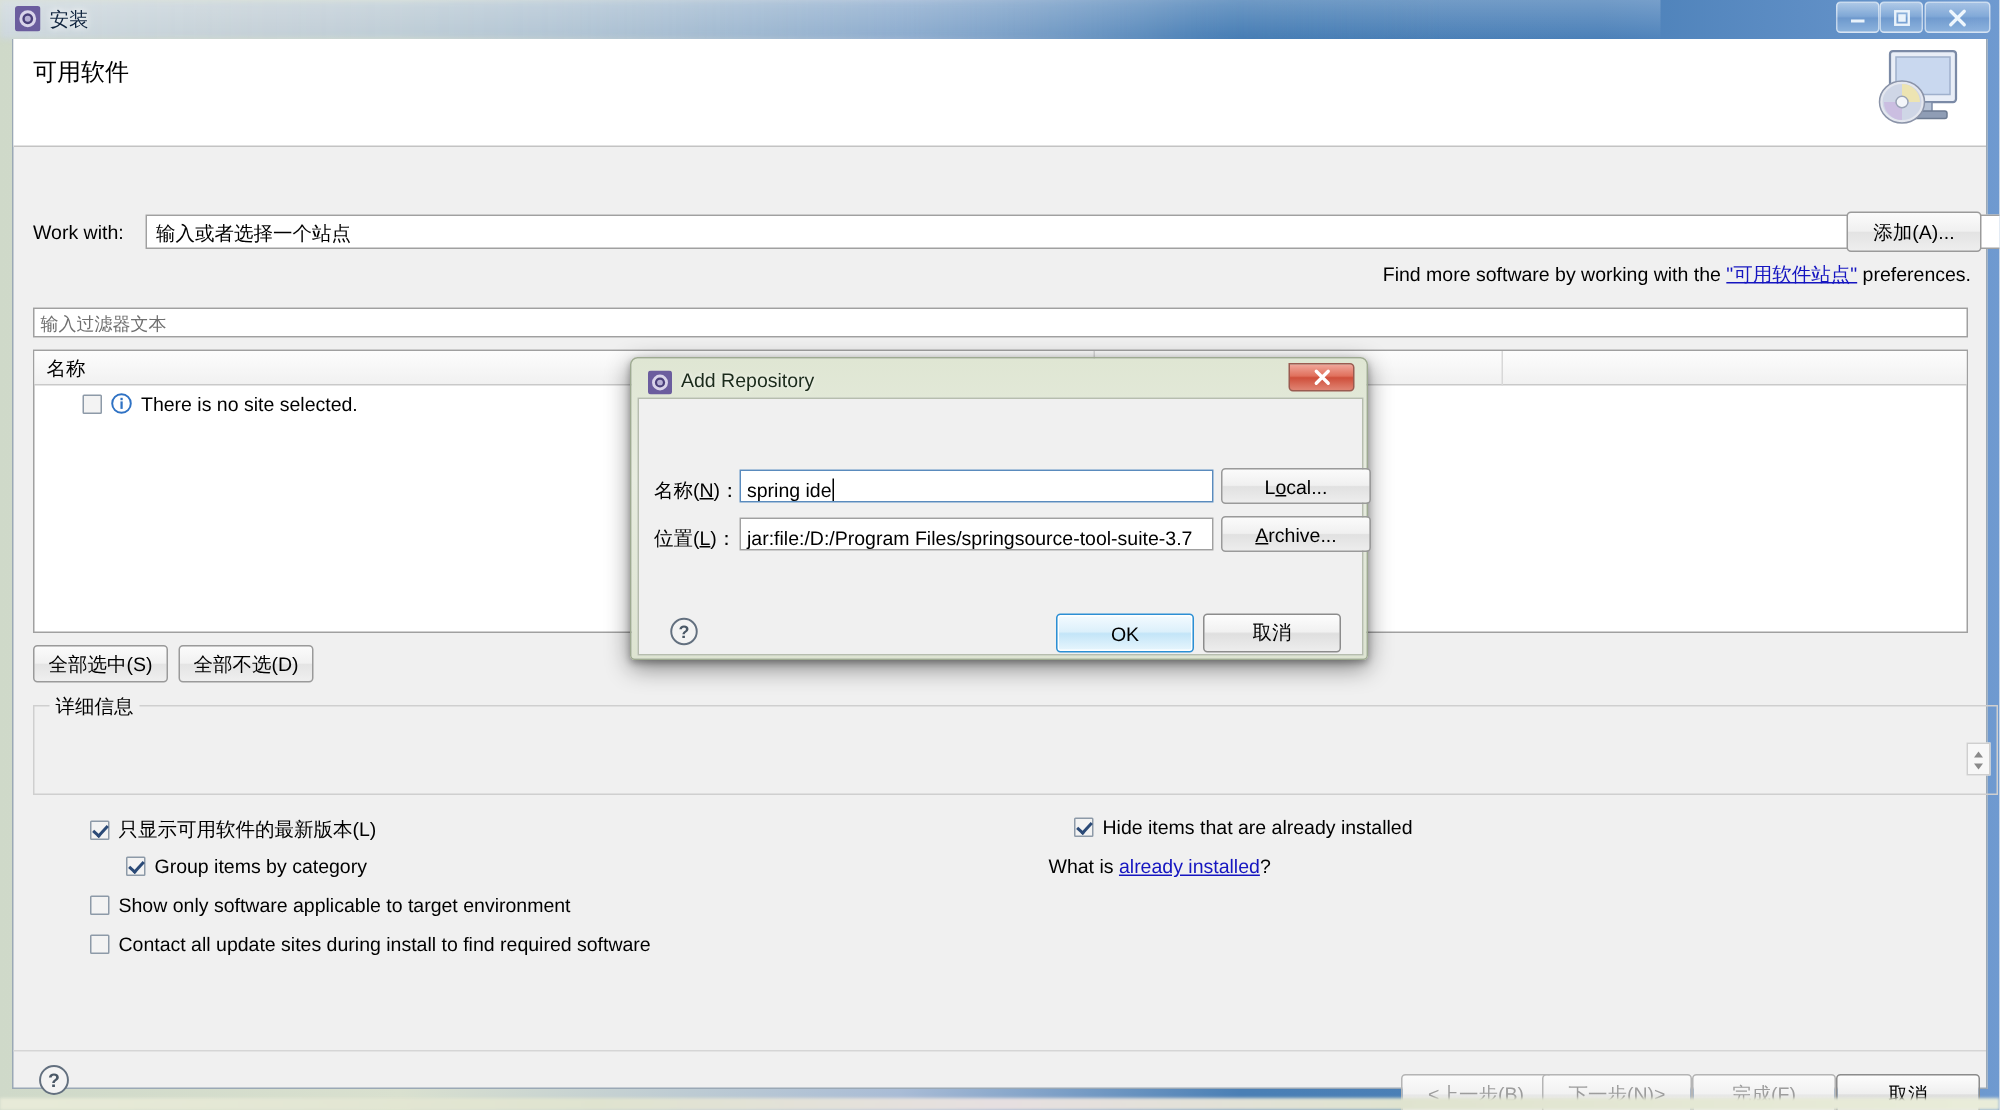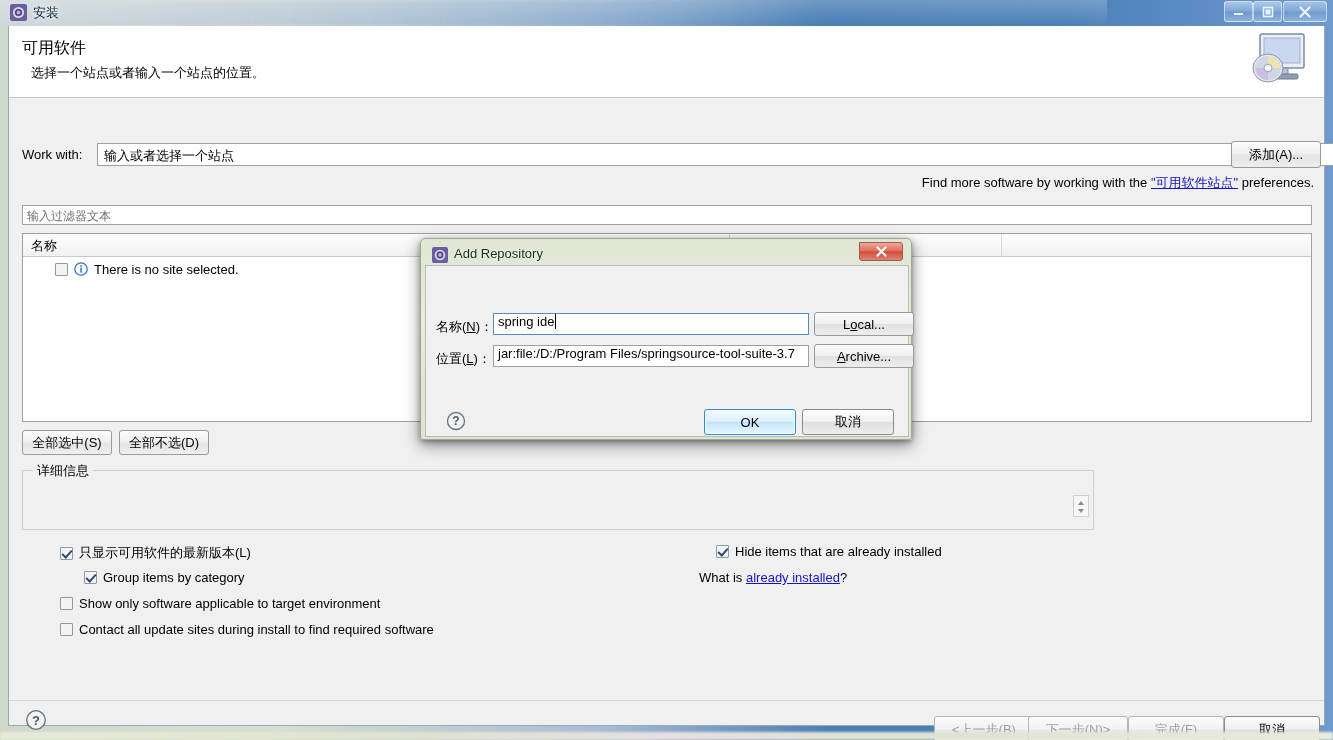--- a/index.html
+++ b/index.html
@@ -168,21 +168,21 @@
     position: absolute; top: 404px; height: 25px;
     border: 1px solid #9a9a9a; border-radius: 3px;
     background: linear-gradient(to bottom,#fbfbfb 0%, #f1f1f1 48%, #e4e4e4 52%, #efefef 100%);
     font-size: 13px; display:flex; align-items:center; justify-content:center;
   }
   #btn-select-all { left: 13px; width: 90px; }
   #btn-deselect-all { left: 110px; width: 90px; }
 
   
   #details-group {
-    position: absolute; left: 13px; top: 444px; width: 1072px; height: 60px;
+    position: absolute; left: 13px; top: 444px; width: 1310px; height: 60px;
     border: 1px solid #cfcfcf;
     text-decoration: underline;
   }
   #details-legend {
     position: absolute; left: 10px; top: -9px;
     background: #f0f0f0; padding: 0 4px; font-size: 13px;
   }
   #details-spinner {
     position: absolute; right: 4px; top: 24px; width: 16px; height: 22px;
     border: 1px solid #cfcfcf; background: #f7f7f7;
@@ -257,21 +257,21 @@
     background: #f0f0f0; border: 1px solid #b6bdae;
   }
   .dlg-field-label {
     position: absolute; font-size: 13px; color: #000;
   }
   #lbl-name { left: 10px; top: 52px; }
   #lbl-location { left: 10px; top: 84px; }
   .dlg-input {
     position: absolute; height: 22px; background: #fff;
     border: 1px solid #7f9db9;
-    font-size: 13px; padding: 0 4px; display: flex; align-items: flex-start;
+    font-size: 13px; padding: 0 4px; display: flex; align-items: flex-end;
     overflow: hidden; white-space: nowrap;
   }
   #inp-name { left: 67px; top: 47px; width: 316px; border-color:#5a8bbd; }
   #inp-name .caret {
     display:inline-block; width:1px; height:15px; background:#000; margin-left:1px;
   }
   #inp-location { left: 67px; top: 79px; width: 316px; border-color:#a0a0a0; }
   .dlg-btn {
     position: absolute; width: 100px; height: 24px;
     border: 1px solid #9a9a9a; border-radius: 3px;
@@ -336,21 +336,20 @@
       <svg width="14" height="14" viewBox="0 0 14 14">
         <path d="M2.5 2.5 L11.5 11.5 M11.5 2.5 L2.5 11.5" stroke="#eef6fd" stroke-width="2.2" stroke-linecap="round"></path>
       </svg>
     </div>
   </div>
 
   <div id="client">
 
     <div id="wizard-header">
       <div id="wizard-title">可用软件</div>
-      <div id="wizard-subtitle">选择一个站点或者输入一个站点的位置。</div>
       <div id="header-art">
         <svg width="70" height="62" viewBox="0 0 70 62">
           <rect x="14" y="6" width="44" height="34" rx="2" fill="#e9eef7" stroke="#7b8aa6" stroke-width="1.5"></rect>
           <rect x="18" y="10" width="36" height="25" fill="#c9d8ef" stroke="#9fb0cc" stroke-width="1"></rect>
           <rect x="30" y="40" width="12" height="7" fill="#b6c2d6" stroke="#7b8aa6" stroke-width="1"></rect>
           <rect x="20" y="46" width="32" height="5" rx="1.5" fill="#8f9db5" stroke="#6d7b92" stroke-width="1"></rect>
           <g>
             <ellipse cx="22" cy="40" rx="15" ry="14" fill="#e4e7ef" stroke="#8a93a8" stroke-width="1"></ellipse>
             <ellipse cx="22" cy="40" rx="13" ry="12" fill="#cfd6e6"></ellipse>
             <path d="M22 28 A12 12 0 0 1 34 40 L22 40 Z" fill="#f2e6a8" opacity=".85"></path>

